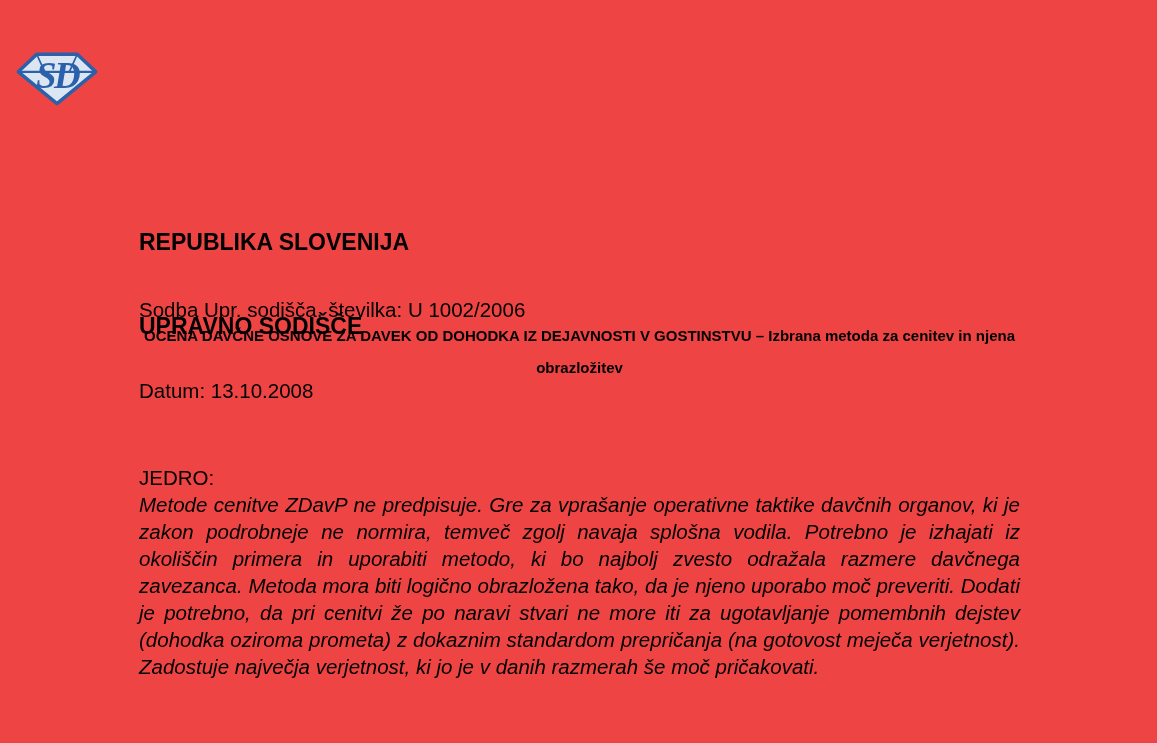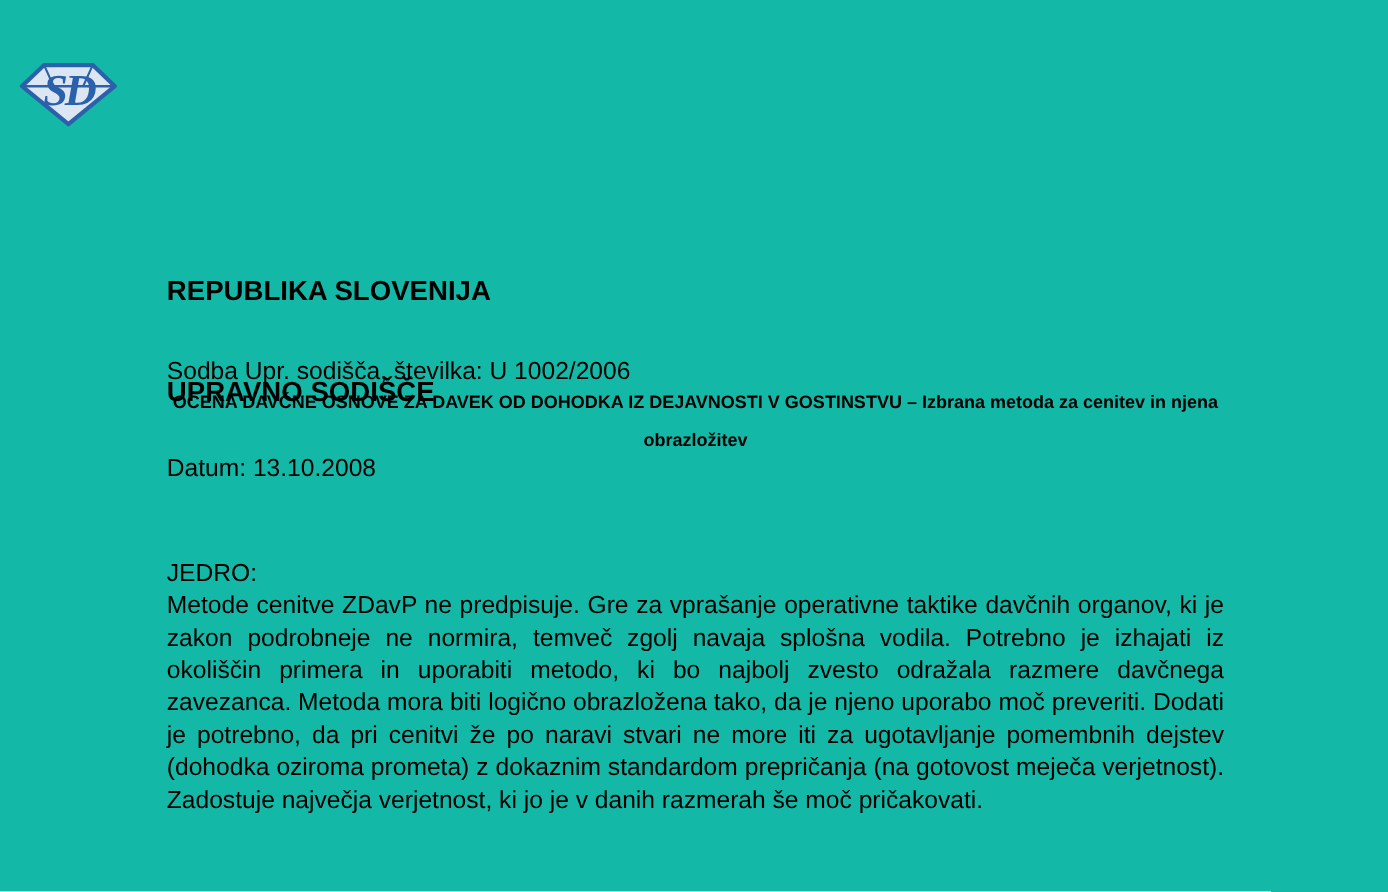--- a/index.html
+++ b/index.html
@@ -4,21 +4,21 @@
 <style>
   html, body {
     margin: 0;
     padding: 0;
     background: #ffffff;
   }
   .page {
     position: relative;
     width: 1157px;
     height: 743px;
-    background: #14b8a6;
+    background: #ef4444;
     color: #000000;
     font-family: "Liberation Sans", sans-serif;
     overflow: hidden;
   }
   .logo {
     position: absolute;
     left: 13px;
     top: 48px;
     width: 88px;
     height: 60px;
@@ -64,20 +64,21 @@
     font-weight: normal;
   }
   .body-text {
     position: absolute;
     left: 139px;
     top: 491px;
     width: 881px;
     font-size: 20.5px;
     line-height: 27px;
     text-align: justify;
+    font-style: italic;
   }
 </style>
 </head>
 <body>
 
 <div class="page">
 
   <div class="logo">
     <svg viewBox="0 0 100 68">
 

